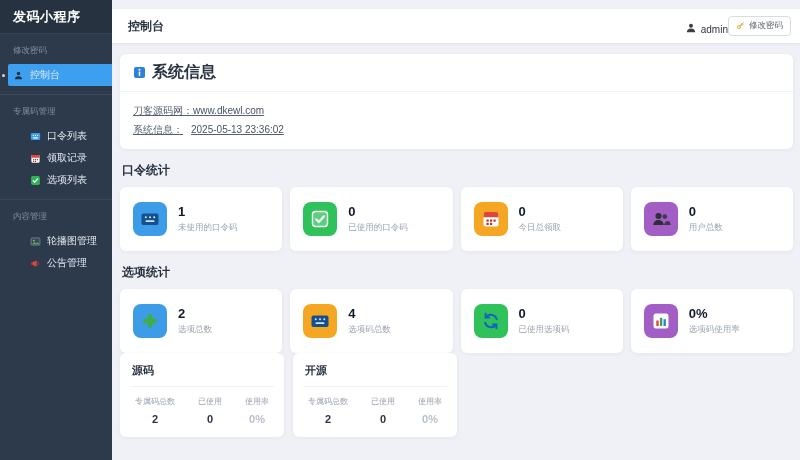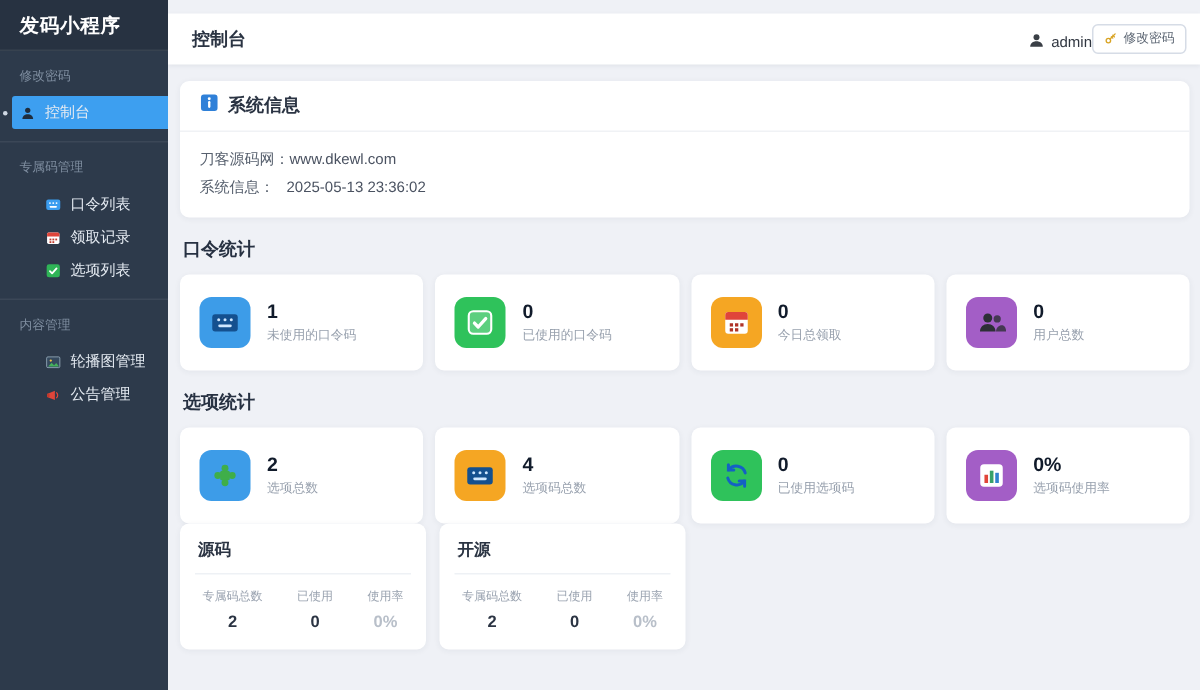--- a/index.html
+++ b/index.html
@@ -30,24 +30,24 @@
   .topbar-right { display:flex; align-items:flex-end; gap:0; }
   .user-chip { display:flex; align-items:center; gap:4px; font-size:10px; color:#303640; }
   .user-chip svg { width:12px; height:12px; }
   .btn { display:flex; align-items:center; gap:4px; border-radius:4px; cursor:pointer; }
   .btn-plain { background:#fff; border:1px solid #d6dce6; padding:3px 7px; font-size:8.5px; color:#5c6673; }
   .btn-plain svg { width:9px; height:9px; }
   .btn-danger { background:#e8544a; border:1px solid #e8544a; padding:4px 9px; font-size:9.5px; color:#fff; }
   .btn-danger svg { width:11px; height:11px; }
   .content { padding:11px 7px 0 8px; }
   .panel { background:#fff; border-radius:6px; box-shadow:0 1px 4px rgba(31,45,61,.06); }
-  .panel-header { display:flex; align-items:flex-start; gap:6px; padding:8px 13px; border-bottom:1px solid #f0f2f5;
-    font-size:12px; font-weight:bold; color:#2b3443; }
+  .panel-header { display:flex; align-items:flex-end; gap:6px; padding:8px 13px; border-bottom:1px solid #f0f2f5;
+    font-size:16px; font-weight:bold; color:#2b3443; }
   .panel-header svg { width:13px; height:13px; }
-  .panel-body { padding:9px 13px 10px; font-size:10px; color:#57606e; }
+  .panel-body { padding:9px 13px 10px; font-size:10px; color:#57606e;text-decoration:underline; }
   .info-row { display:flex; line-height:19px; }
   .info-label { min-width:58px; }
   .info-value { color:#4a5261; }
   .section-title { font-size:12px; font-weight:bold; color:#273142; margin:13px 2px 8px; }
   .stat-row { display:flex; gap:8px; }
   .stat-card { flex:1; background:#fff; border-radius:6px; padding:15px 13px; display:flex; align-items:center;
     gap:11px; box-shadow:0 1px 4px rgba(31,45,61,.06); }
   .stat-icon { width:34px; height:34px; border-radius:8px; display:flex; align-items:center; justify-content:center; flex:none; }
   .stat-icon svg { width:20px; height:20px; }
   .stat-value { font-size:13px; font-weight:bold; color:#111b2b; }

